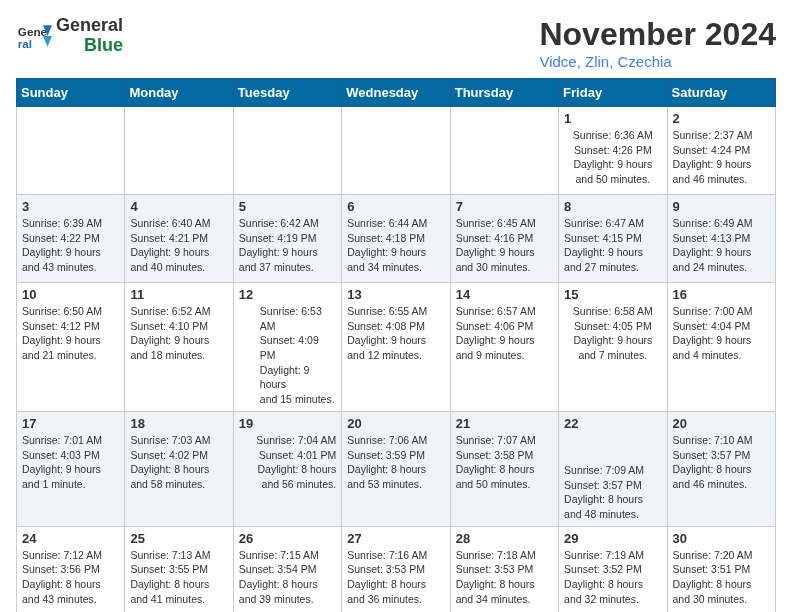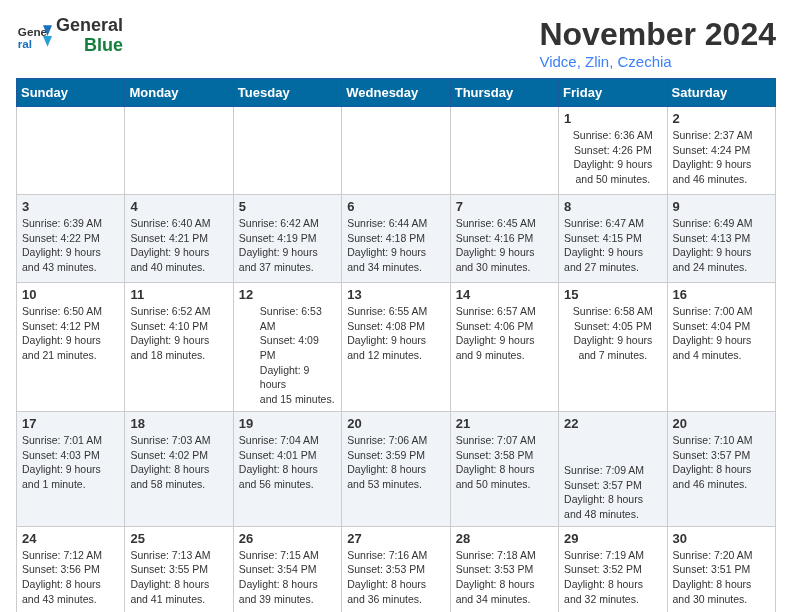--- a/index.html
+++ b/index.html
@@ -254,21 +254,21 @@
         </td>
         <td>
           <div class="day-num">18</div>
           <div class="day-detail" style="white-space: pre-line;">Sunrise: 7:03 AM
 Sunset: 4:02 PM
 Daylight: 8 hours
 and 58 minutes.</div>
         </td>
         <td>
           <div class="day-num">19</div>
-          <div class="day-detail" style="white-space: pre-line;">Sunrise: 7:04 AM
+          <div class="day-detail" style="white-space: pre-line; text-align: right;">Sunrise: 7:04 AM
 Sunset: 4:01 PM
 Daylight: 8 hours
 and 56 minutes.</div>
         </td>
         <td>
           <div class="day-num">20</div>
           <div class="day-detail" style="white-space: pre-line;">Sunrise: 7:06 AM
 Sunset: 3:59 PM
 Daylight: 8 hours
 and 53 minutes.</div>

